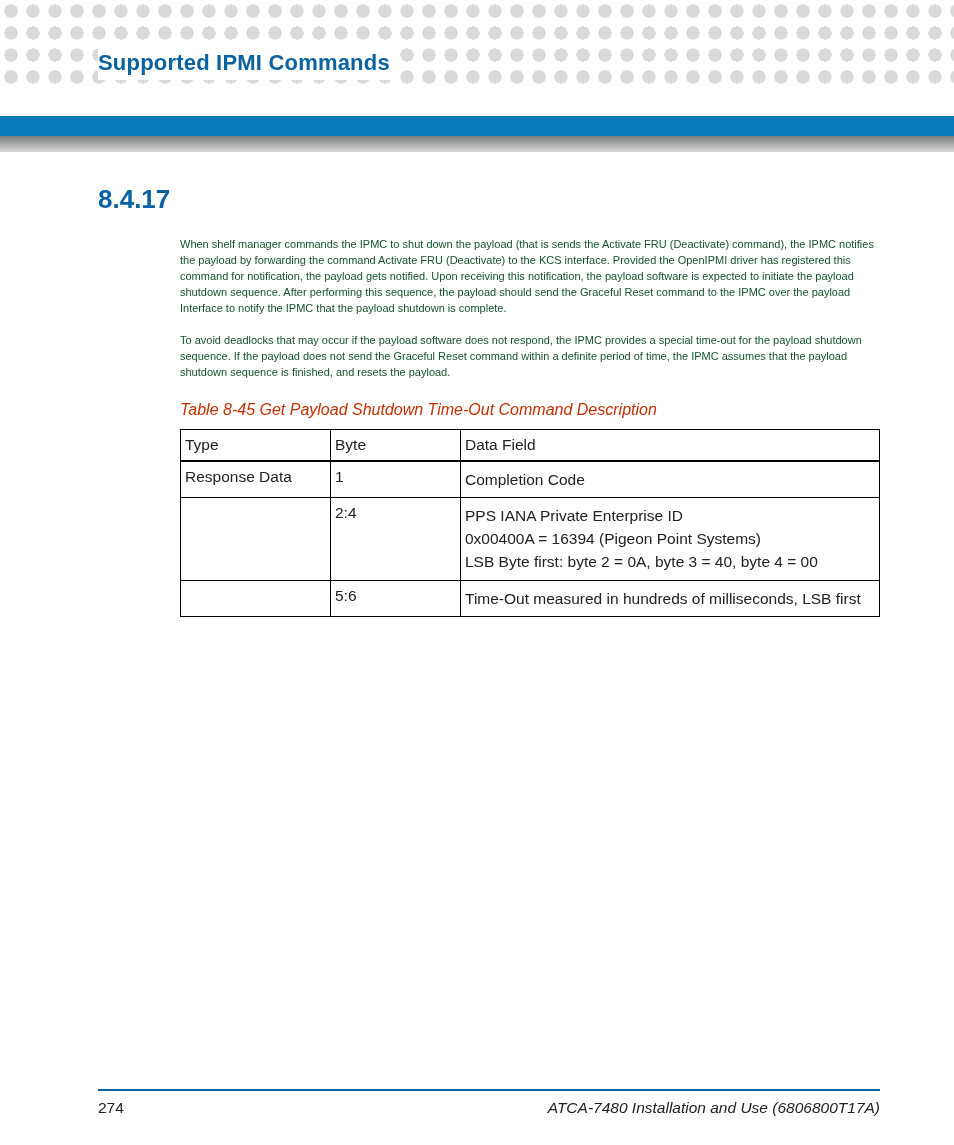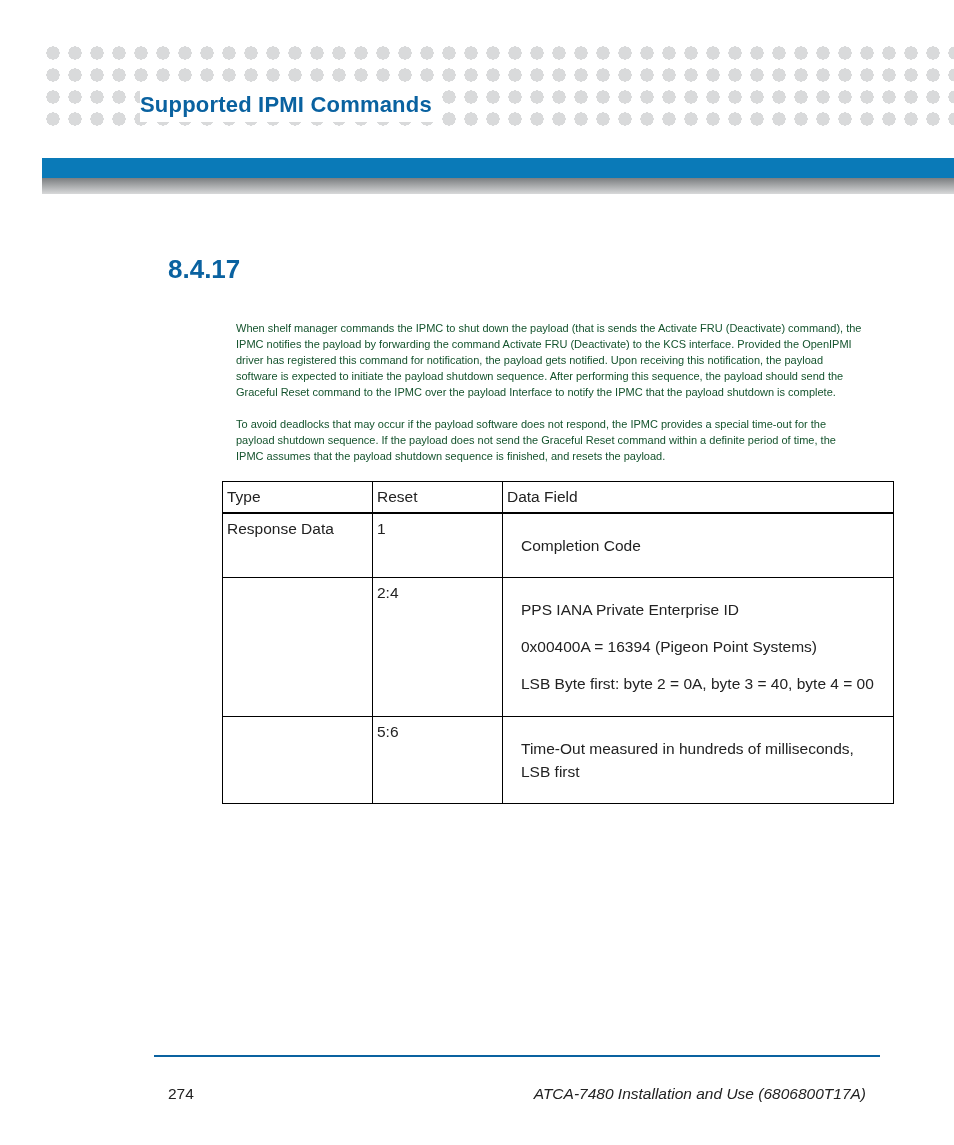--- a/index.html
+++ b/index.html
@@ -1,15 +1,15 @@
 <!DOCTYPE html>
 <html><head>
 <meta charset="utf-8">
 <style>
-  * { box-sizing: border-box; margin: 14px; padding: 0; }
+  * { box-sizing: border-box; margin: 0; padding: 0; }
   body {
     width: 954px;
     height: 1145px;
     background: #fff;
     font-family: "Segoe UI", "Myriad Pro", Arial, sans-serif;
     color: #222;
     position: relative;
     overflow: hidden;
   }
   .dot-pattern {
@@ -130,26 +130,27 @@
 <div class="content">
   <div class="section-head">
     <div class="sec-num">8.4.17</div>
   </div>
 
   <div class="body-text">
     <p>When shelf manager commands the IPMC to shut down the payload (that is sends the Activate FRU (Deactivate) command), the IPMC notifies the payload by forwarding the command Activate FRU (Deactivate) to the KCS interface. Provided the OpenIPMI driver has registered this command for notification, the payload gets notified. Upon receiving this notification, the payload software is expected to initiate the payload shutdown sequence. After performing this sequence, the payload should send the Graceful Reset command to the IPMC over the payload Interface to notify the IPMC that the payload shutdown is complete.</p>
     <p>To avoid deadlocks that may occur if the payload software does not respond, the IPMC provides a special time-out for the payload shutdown sequence. If the payload does not send the Graceful Reset command within a definite period of time, the IPMC assumes that the payload shutdown sequence is finished, and resets the payload.</p>
   </div>
 
+  <div class="table-caption">Table 8-45 Get Payload Shutdown Time-Out Command Description</div>
 
   <table class="cmd">
     <thead>
       <tr>
         <th class="col-type">Type</th>
-        <th class="col-byte">Reset</th>
+        <th class="col-byte">Byte</th>
         <th>Data Field</th>
       </tr>
     </thead>
     <tbody>
         <tr>
           <td>Response Data</td>
           <td>1</td>
           <td>
             <span class="df-line">Completion Code</span>
           </td>

